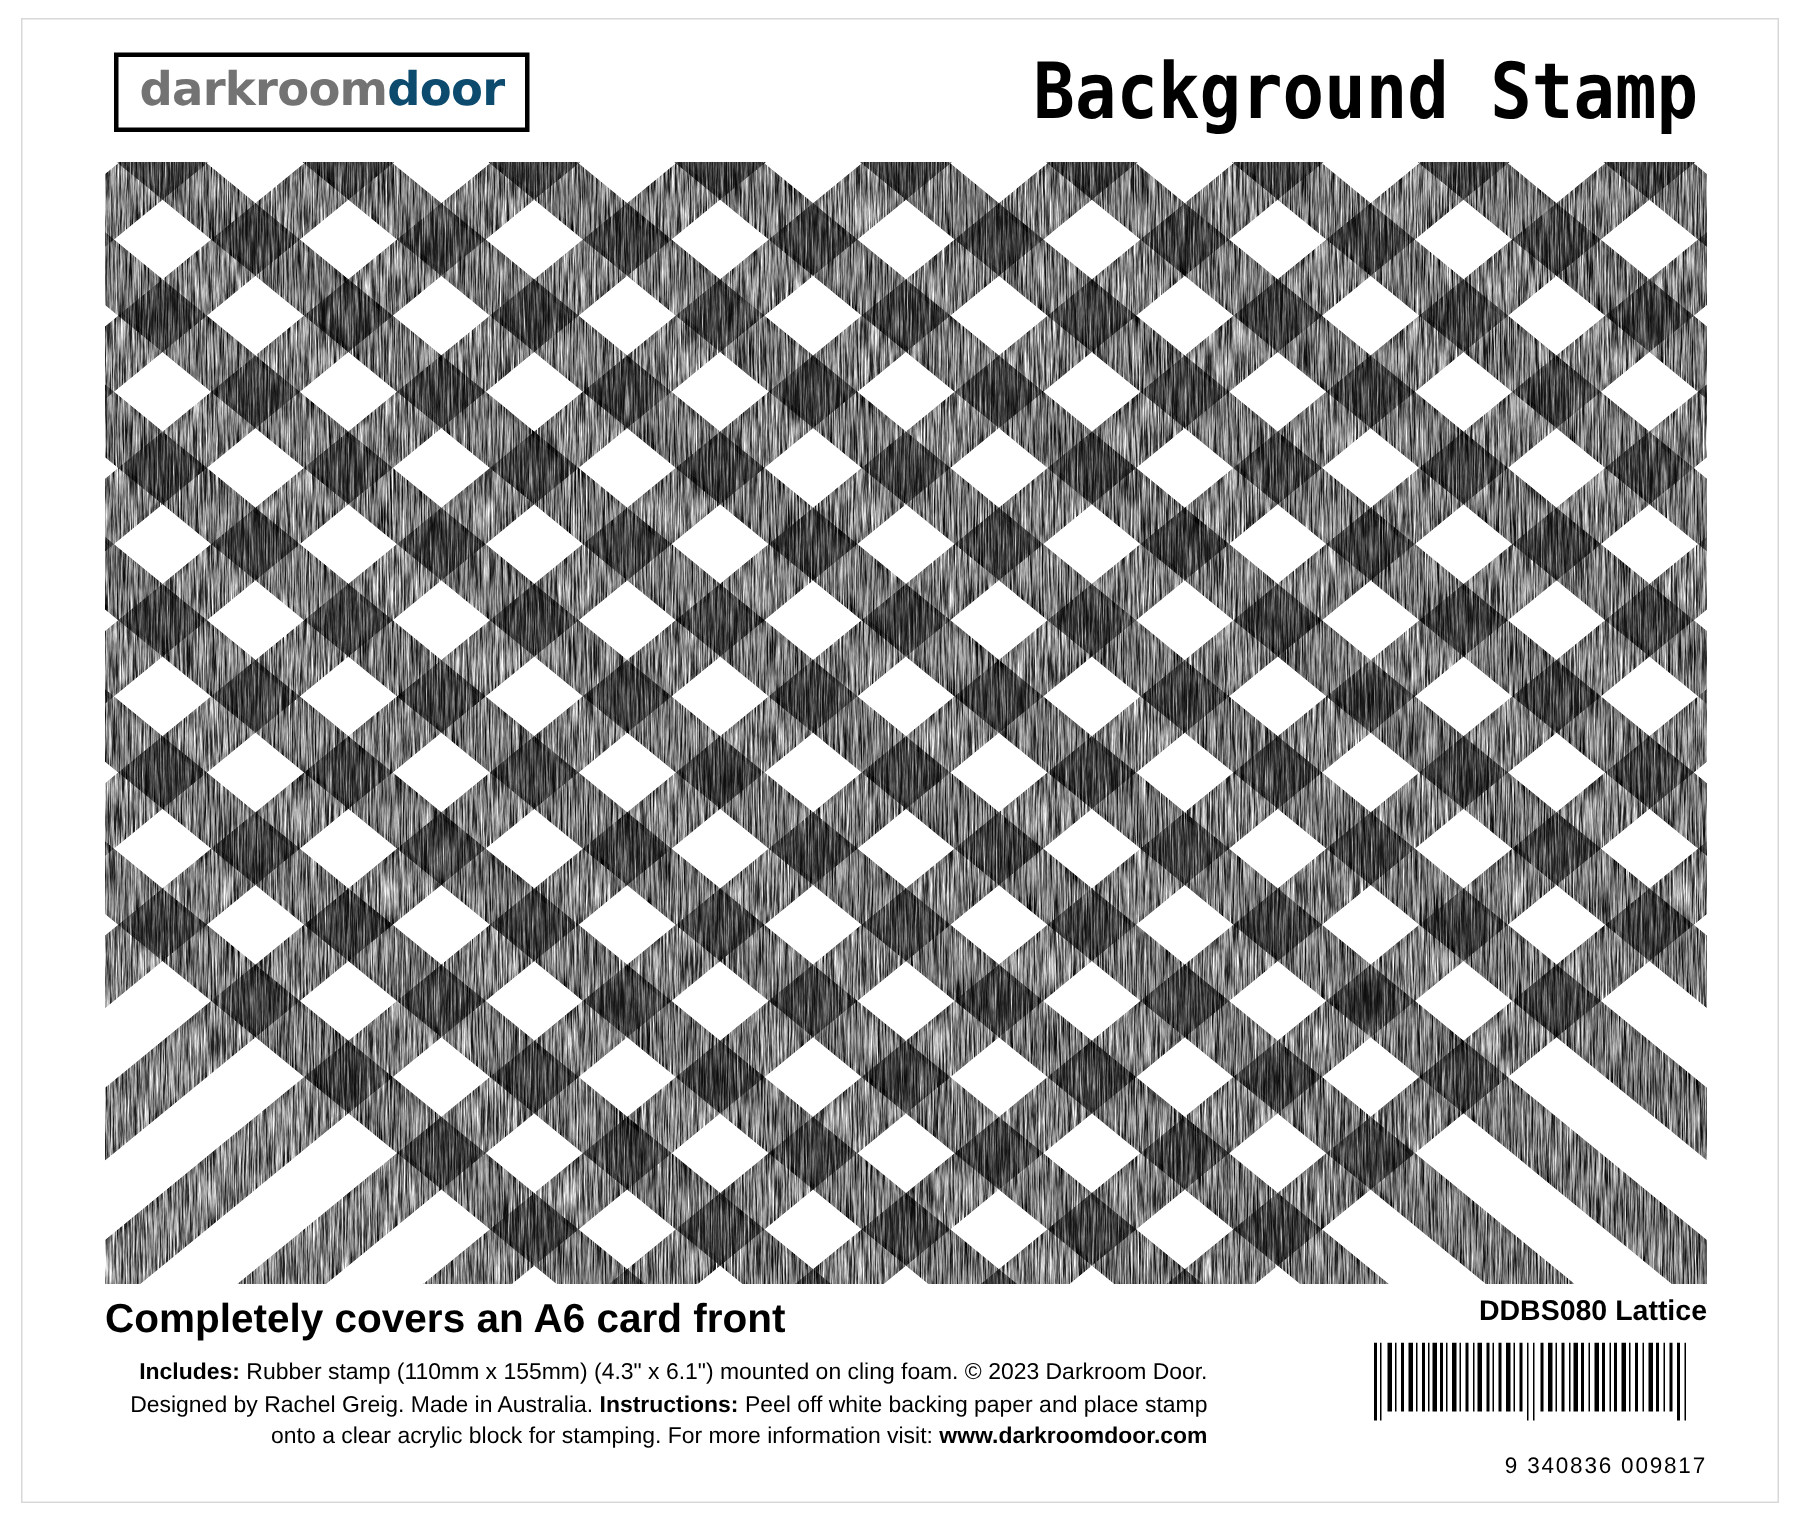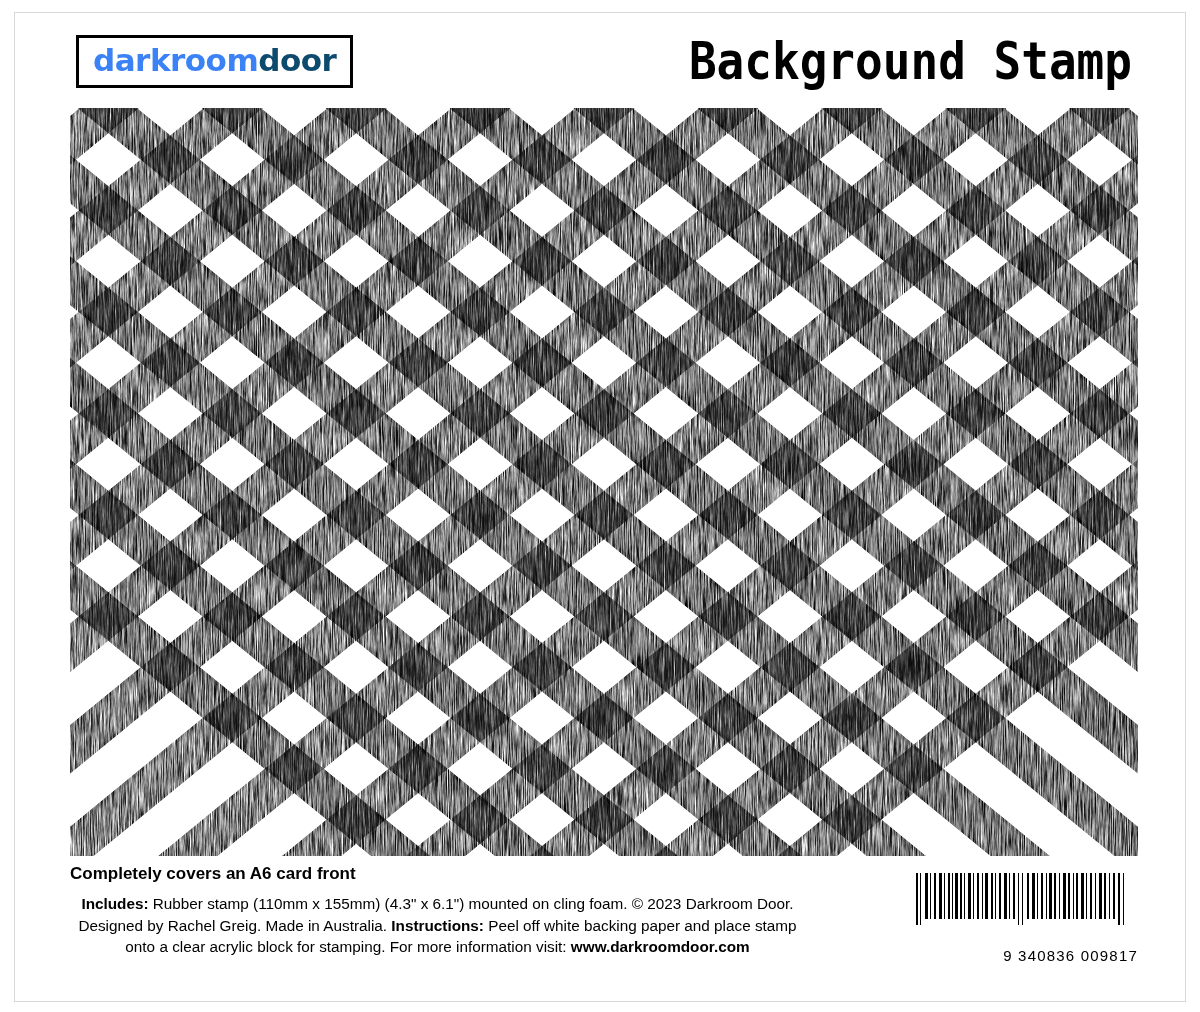--- a/index.html
+++ b/index.html
@@ -48,21 +48,21 @@
     line-height: 1;
     background: #fff;
   }
   .brand-box .brand-text {
     font-family: "DejaVu Sans", sans-serif;
     font-weight: bold;
     font-size: 31px;
     letter-spacing: -0.5px;
     white-space: nowrap;
   }
-  .brand-dark { color: #3b82f6; }
+  .brand-dark { color: #737373; }
   .brand-door { color: #0c4a6e; }
 
   .title {
     font-family: "DejaVu Sans Mono", monospace;
     font-weight: bold;
     font-size: 46px;
     letter-spacing: 0px;
     white-space: nowrap;
     transform: scaleY(1.12);
     transform-origin: right center;
@@ -80,29 +80,29 @@
 
   
   .footer {
     position: relative;
     margin: 8px 36px 0 44px;
     height: 118px;
   }
   .tagline {
     font-family: "Liberation Sans", sans-serif;
     font-weight: bold;
-    font-size: 17px;
+    font-size: 27px;
     margin-top: 2px;
   }
   .info-block {
     width: 735px;
     margin-top: 9px;
     font-size: 15.3px;
     line-height: 1.42;
-    text-align: center;
+    text-align: right;
   }
   .info-block b { font-weight: bold; }
   .info-block .link { font-weight: bold; }
 
   .right-col {
     position: absolute;
     right: 0;
     top: 0;
     width: 250px;
     text-align: center;
@@ -227,20 +227,23 @@
   </div>
 
   <div class="footer">
     <div class="tagline">Completely covers an A6 card front</div>
 
     <div class="info-block">
       <b>Includes:</b><span> Rubber stamp (110mm x 155mm) (4.3" x 6.1") mounted on cling foam. © 2023 Darkroom Door. Designed by Rachel Greig. Made in Australia. </span><b>Instructions:</b><span> Peel off white backing paper and place stamp onto a clear acrylic block for stamping. For more information visit: </span><span class="link">www.darkroomdoor.com</span>
     </div>
 
     <div class="right-col">
+      <div class="sku"><span class="code">DDBS080</span>
+        <span class="name">Lattice</span>
+      </div>
 
       <div class="barcode-wrap">
         <svg class="barcode-svg" width="232" height="58" viewBox="0 0 232 58">
           <g fill="#000">
             <rect x="10" y="0" width="2" height="52"></rect>
               <rect x="14" y="0" width="1" height="52"></rect>
             <rect x="19" y="0" width="3" height="46"></rect>
               <rect x="24" y="0" width="1" height="46"></rect>
             <rect x="28" y="0" width="2" height="46"></rect>
               <rect x="33" y="0" width="3" height="46"></rect>

